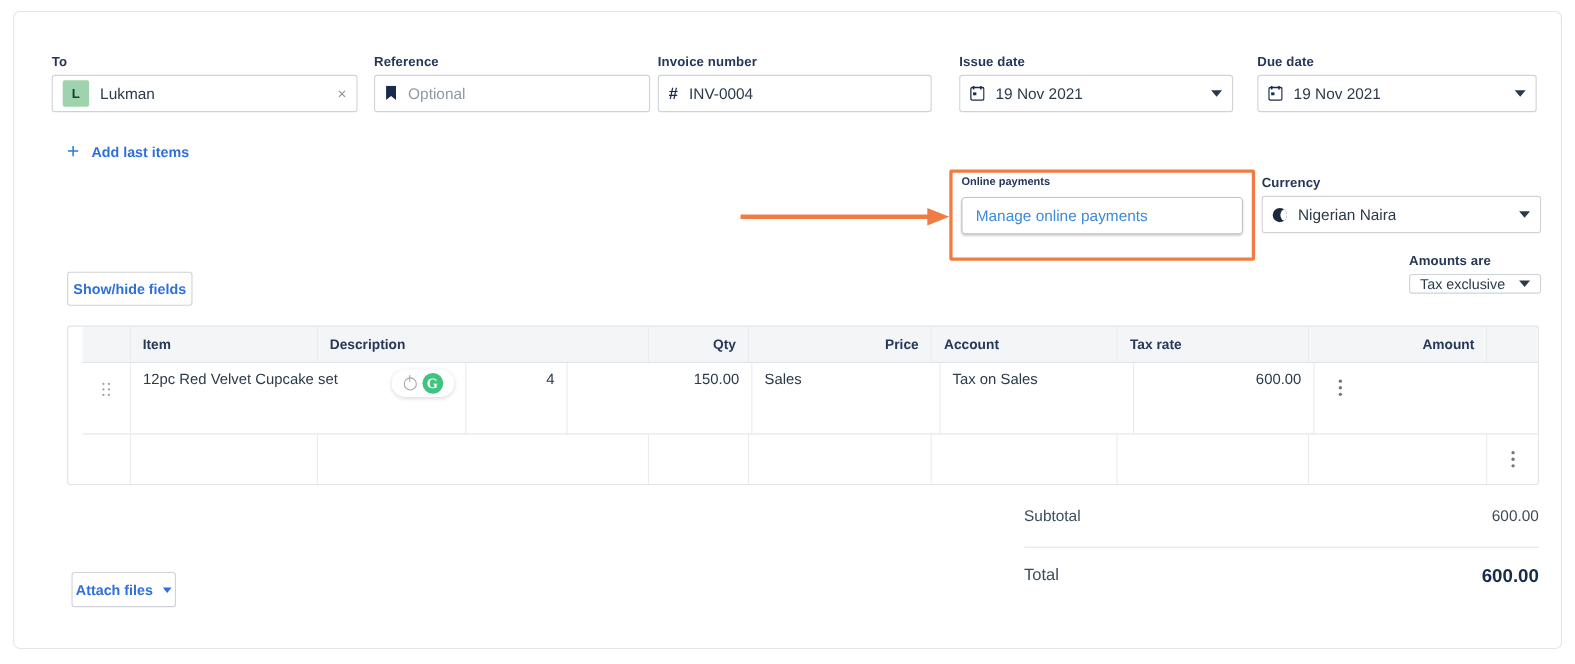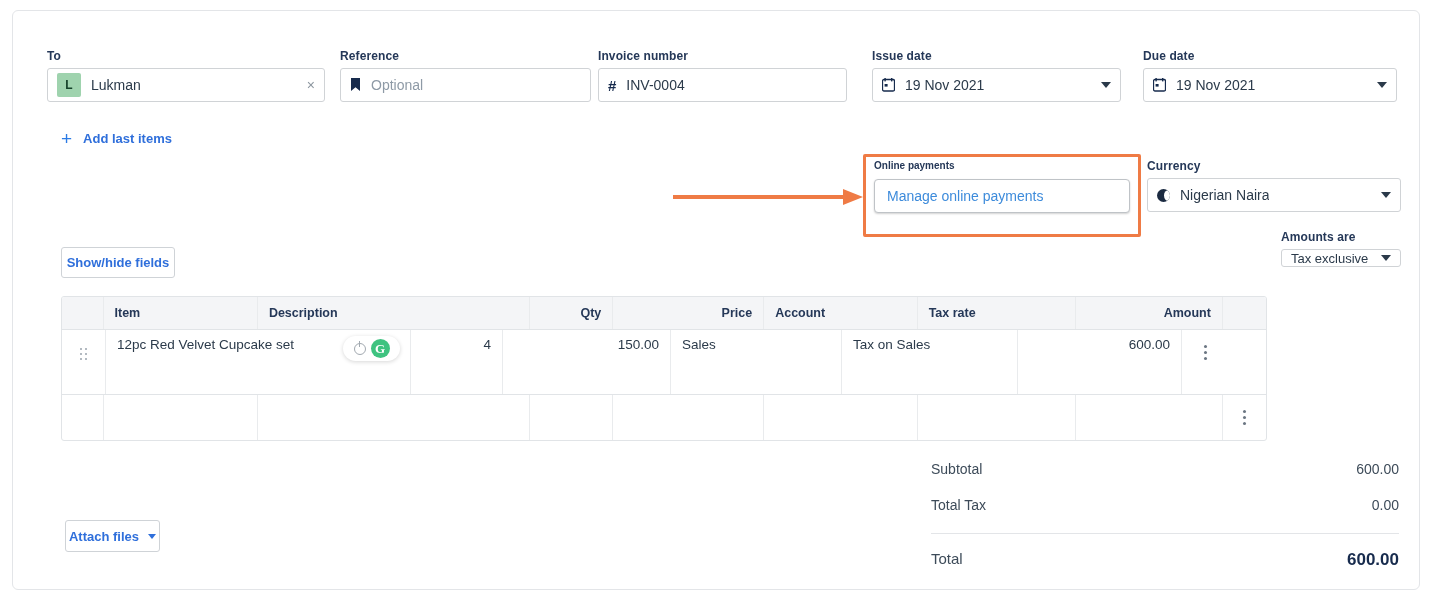--- a/index.html
+++ b/index.html
@@ -162,25 +162,26 @@
     cursor: pointer;
   }
   .btn-showhide { left: 48px; top: 236px; width: 114px; height: 31px; }
   .btn-attach   { left: 52px; top: 509px; width: 95px; height: 32px; gap: 9px; }
   .btn-attach .caret { margin-left: 0; border-top-color:#2f6fdb; border-left-width:4px; border-right-width:4px; border-top-width:5px;}
 
   
   .tbl {
     position: absolute;
     left: 48px; top: 285px;
-    width: 1206px;
+    width: 1338px;
     border: 1px solid #e1e4e7;
     border-radius: 3px;
     overflow: hidden;
     font-size: 13.5px;
+    padding-left: 13px;
   }
   .tbl .r { display: flex; }
   .tbl .head {
     background: #f4f5f7;
     border-bottom: 1px solid #e1e4e7;
     height: 33px;
     font-size: 12.5px;
     font-weight: bold;
     color: #253858;
   }
@@ -444,24 +445,20 @@
           </span>
       </div>
     </div>
   </div>
 
   <div class="totals">
     <div class="trow">
       <span class="lbl">Subtotal</span>
       <span class="val">600.00</span>
     </div>
-    <div class="trow">
-      <span class="lbl">Total Tax</span>
-      <span class="val">0.00</span>
-    </div>
     <div class="tdiv"></div>
     <div class="trow grand">
       <span class="lbl">Total</span>
       <span class="val">600.00</span>
     </div>
   </div>
 
   <div class="btn-outline btn-attach">
     <span>Attach files</span>
     <span class="caret"></span>

